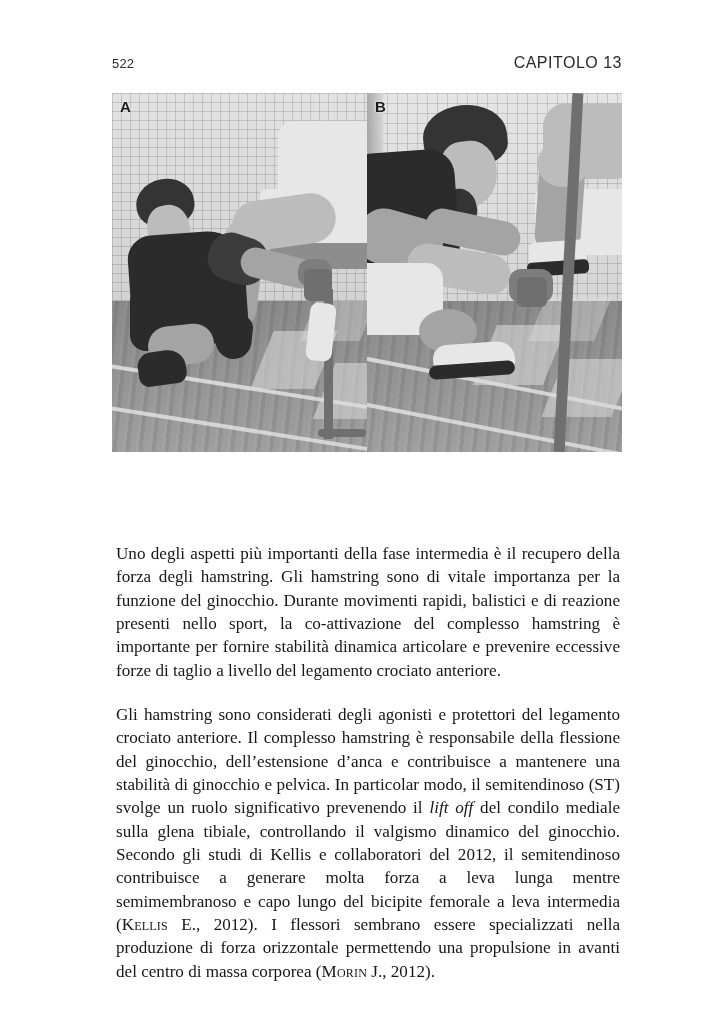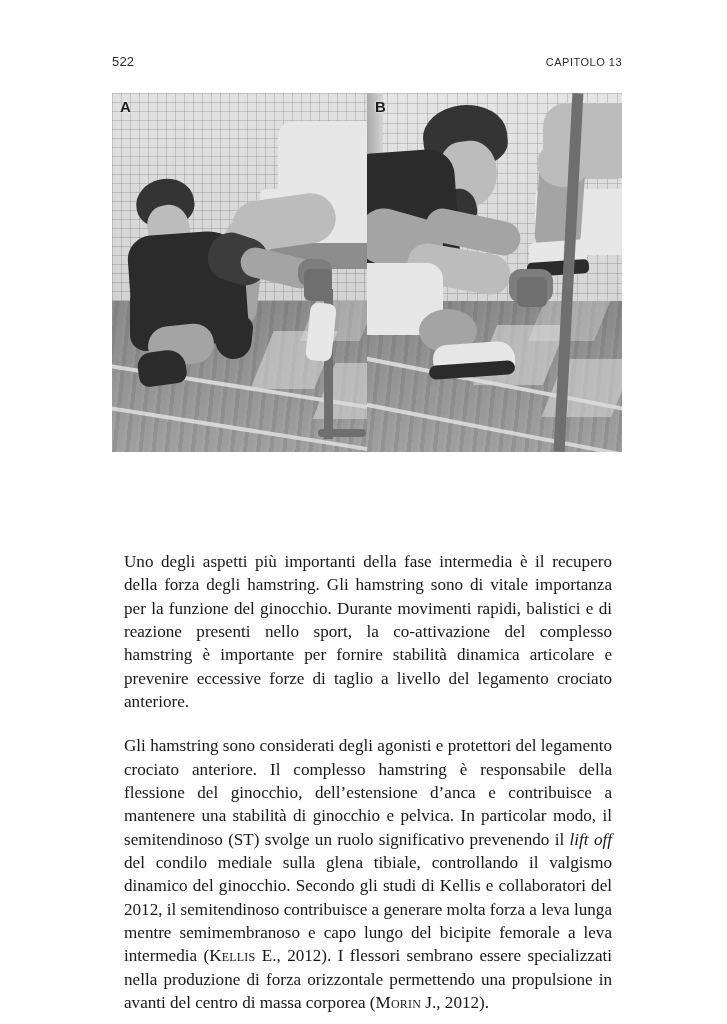--- a/index.html
+++ b/index.html
@@ -33,21 +33,21 @@
     display: flex;
     justify-content: space-between;
     align-items: baseline;
     font-family: "Liberation Sans", sans-serif;
     font-size: 12.5px;
     letter-spacing: 0.2px;
     color: #2a2a2a;
     gap: 32px;
   }
   .folio { font-size: 13px; }
-  .chapter-label { font-size: 11px; letter-spacing: 0.5px; }
+  .chapter-label { font-size: 16px; letter-spacing: 0.5px; }
 
   
   .figure-block {
     position: absolute;
     left: 112px;
     top: 93px;
     width: 510px;
   }
   .figure-image {
     position: relative;
@@ -184,21 +184,21 @@
     left: 112px;
     top: 538px;
     width: 512px;
     font-family: "Liberation Serif", serif;
     font-size: 17.1px;
     line-height: 1.365;
     text-align: justify;
     color: #171717;
     hyphens: manual;
   }
-  .body-copy p { margin: 12px; }
+  .body-copy p { margin: 4px; }
   .body-copy p + p { margin-top: 21px; }
   .ital { font-style: italic; }
   .smallcap {
     font-variant: small-caps;
     letter-spacing: 0.2px;
   }
 </style>
 </head>
 <body>
 

